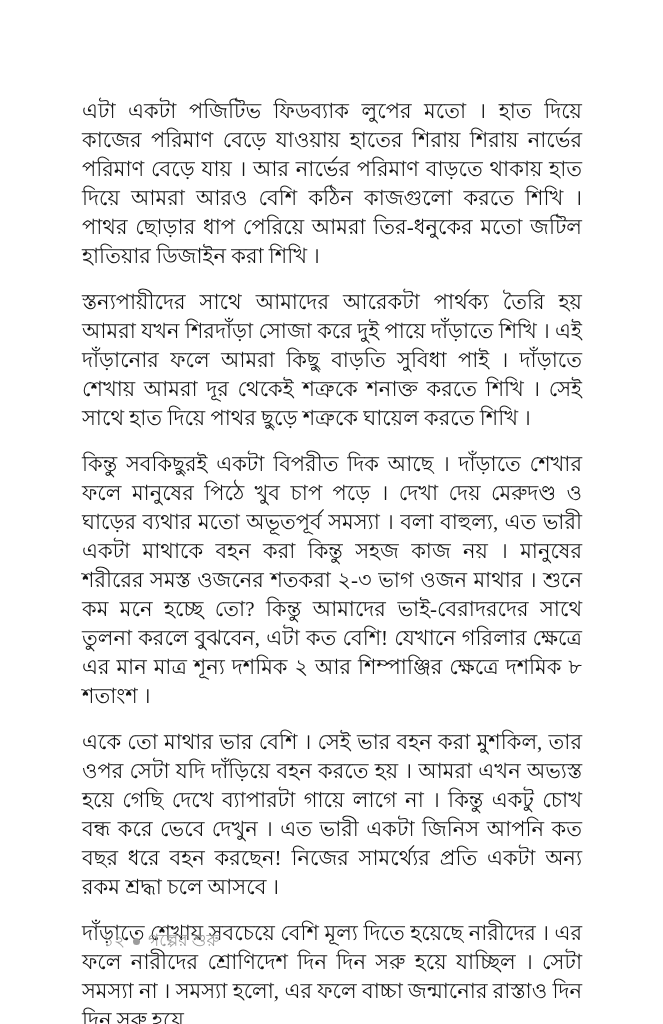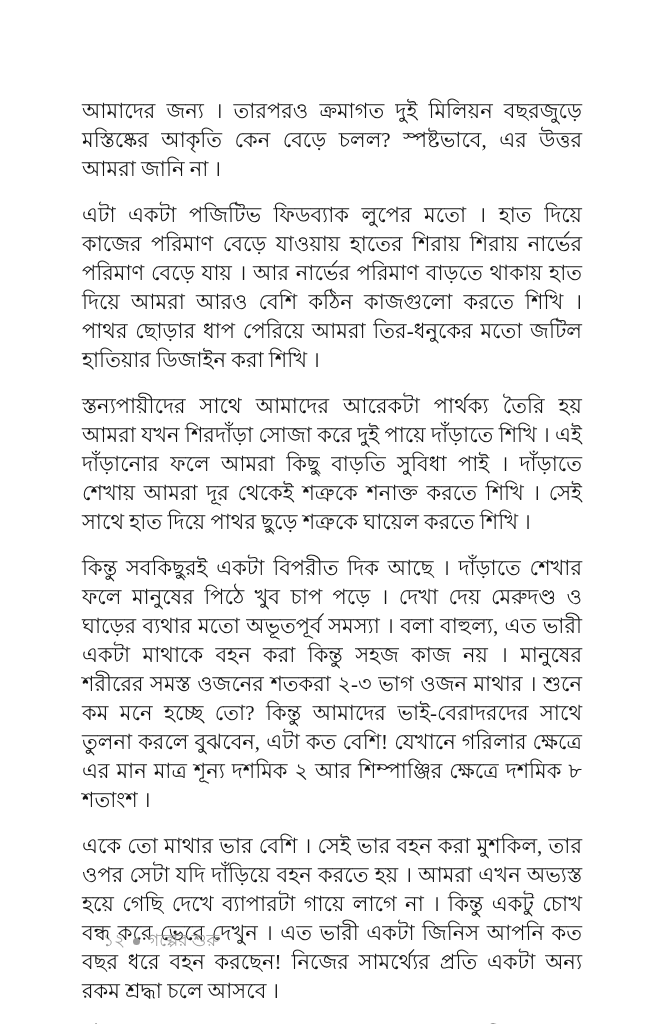--- a/index.html
+++ b/index.html
@@ -46,21 +46,20 @@
     height: 7px;
     border-radius: 50%;
     background: #9b9b9b;
   }
 </style>
 </head>
 <body>
 
 <div class="page">
   <div class="text-block">
-    <p>আমাদের জন্য । তারপরও ক্রমাগত দুই মিলিয়ন বছরজুড়ে মস্তিষ্কের আকৃতি কেন বেড়ে চলল? স্পষ্টভাবে, এর উত্তর আমরা জানি না ।</p>
     <p>এটা একটা পজিটিভ ফিডব্যাক লুপের মতো । হাত দিয়ে কাজের পরিমাণ বেড়ে যাওয়ায় হাতের শিরায় শিরায় নার্ভের পরিমাণ বেড়ে যায় । আর নার্ভের পরিমাণ বাড়তে থাকায় হাত দিয়ে আমরা আরও বেশি কঠিন কাজগুলো করতে শিখি । পাথর ছোড়ার ধাপ পেরিয়ে আমরা তির-ধনুকের মতো জটিল হাতিয়ার ডিজাইন করা শিখি ।</p>
     <p>স্তন্যপায়ীদের সাথে আমাদের আরেকটা পার্থক্য তৈরি হয় আমরা যখন শিরদাঁড়া সোজা করে দুই পায়ে দাঁড়াতে শিখি । এই দাঁড়ানোর ফলে আমরা কিছু বাড়তি সুবিধা পাই । দাঁড়াতে শেখায় আমরা দূর থেকেই শত্রুকে শনাক্ত করতে শিখি । সেই সাথে হাত দিয়ে পাথর ছুড়ে শত্রুকে ঘায়েল করতে শিখি ।</p>
     <p>কিন্তু সবকিছুরই একটা বিপরীত দিক আছে । দাঁড়াতে শেখার ফলে মানুষের পিঠে খুব চাপ পড়ে । দেখা দেয় মেরুদণ্ড ও ঘাড়ের ব্যথার মতো অভূতপূর্ব সমস্যা । বলা বাহুল্য, এত ভারী একটা মাথাকে বহন করা কিন্তু সহজ কাজ নয় । মানুষের শরীরের সমস্ত ওজনের শতকরা ২-৩ ভাগ ওজন মাথার । শুনে কম মনে হচ্ছে তো? কিন্তু আমাদের ভাই-বেরাদরদের সাথে তুলনা করলে বুঝবেন, এটা কত বেশি! যেখানে গরিলার ক্ষেত্রে এর মান মাত্র শূন্য দশমিক ২ আর শিম্পাঞ্জির ক্ষেত্রে দশমিক ৮ শতাংশ ।</p>
     <p>একে তো মাথার ভার বেশি । সেই ভার বহন করা মুশকিল, তার ওপর সেটা যদি দাঁড়িয়ে বহন করতে হয় । আমরা এখন অভ্যস্ত হয়ে গেছি দেখে ব্যাপারটা গায়ে লাগে না । কিন্তু একটু চোখ বন্ধ করে ভেবে দেখুন । এত ভারী একটা জিনিস আপনি কত বছর ধরে বহন করছেন! নিজের সামর্থ্যের প্রতি একটা অন্য রকম শ্রদ্ধা চলে আসবে ।</p>
     <p>দাঁড়াতে শেখায় সবচেয়ে বেশি মূল্য দিতে হয়েছে নারীদের । এর ফলে নারীদের শ্রোণিদেশ দিন দিন সরু হয়ে যাচ্ছিল । সেটা সমস্যা না । সমস্যা হলো, এর ফলে বাচ্চা জন্মানোর রাস্তাও দিন দিন সরু হয়ে</p>
   </div>
 
   <div class="page-footer">
     <span>১২</span>
     <span class="bullet"></span>

